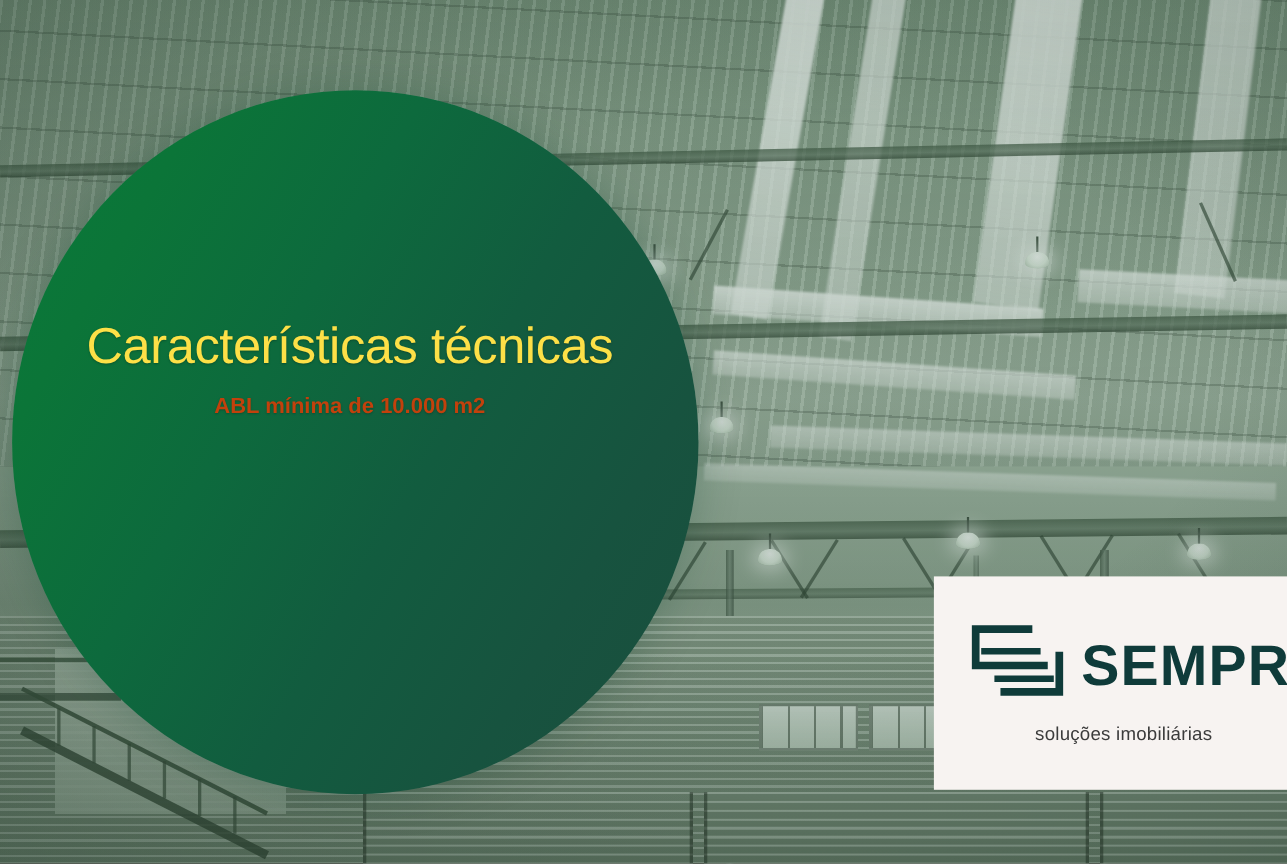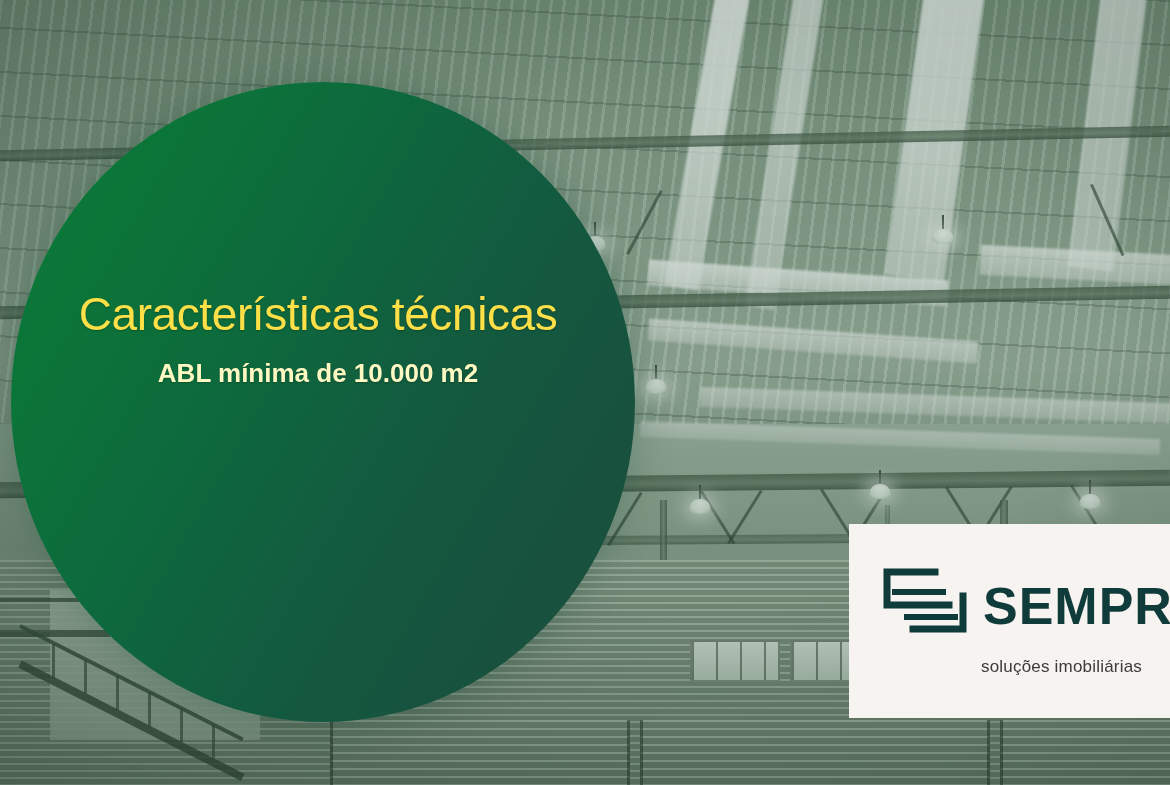--- a/index.html
+++ b/index.html
@@ -214,23 +214,23 @@
     font-size:46px;
     font-weight:400;
     letter-spacing:-0.4px;
     color:#fde047;
     line-height:1.08;
     text-shadow:0 1px 2px rgba(0,0,0,.25);
     padding:0 12px;
   }
   .sub-lines {
     margin-top:16px;
-    font-size:26px;
+    font-size:20px;
     font-weight:700;
-    color:#fef9c3;
+    color:#c2410c;
     line-height:1.33;
     text-shadow:0 1px 2px rgba(0,0,0,.22);
     padding:0 51px;
   }
   .sub-lines .line { display:block; }
 
   
   .logo-card {
     position:absolute;
     left:849px; top:524px;
@@ -254,21 +254,21 @@
   .logo-word {
     font-size:52px;
     font-weight:700;
     letter-spacing:1px;
     color:#0f3b3a;
     white-space:nowrap;
     line-height:1;
   }
   .logo-tagline {
     margin-top:10px;
-    margin-left:104px;
+    margin-left:64px;
     font-size:17px;
     color:#3b3b3b;
     letter-spacing:.2px;
     white-space:nowrap;
   }
 </style>
 </head>
 <body>
 
 <div class="slide">

